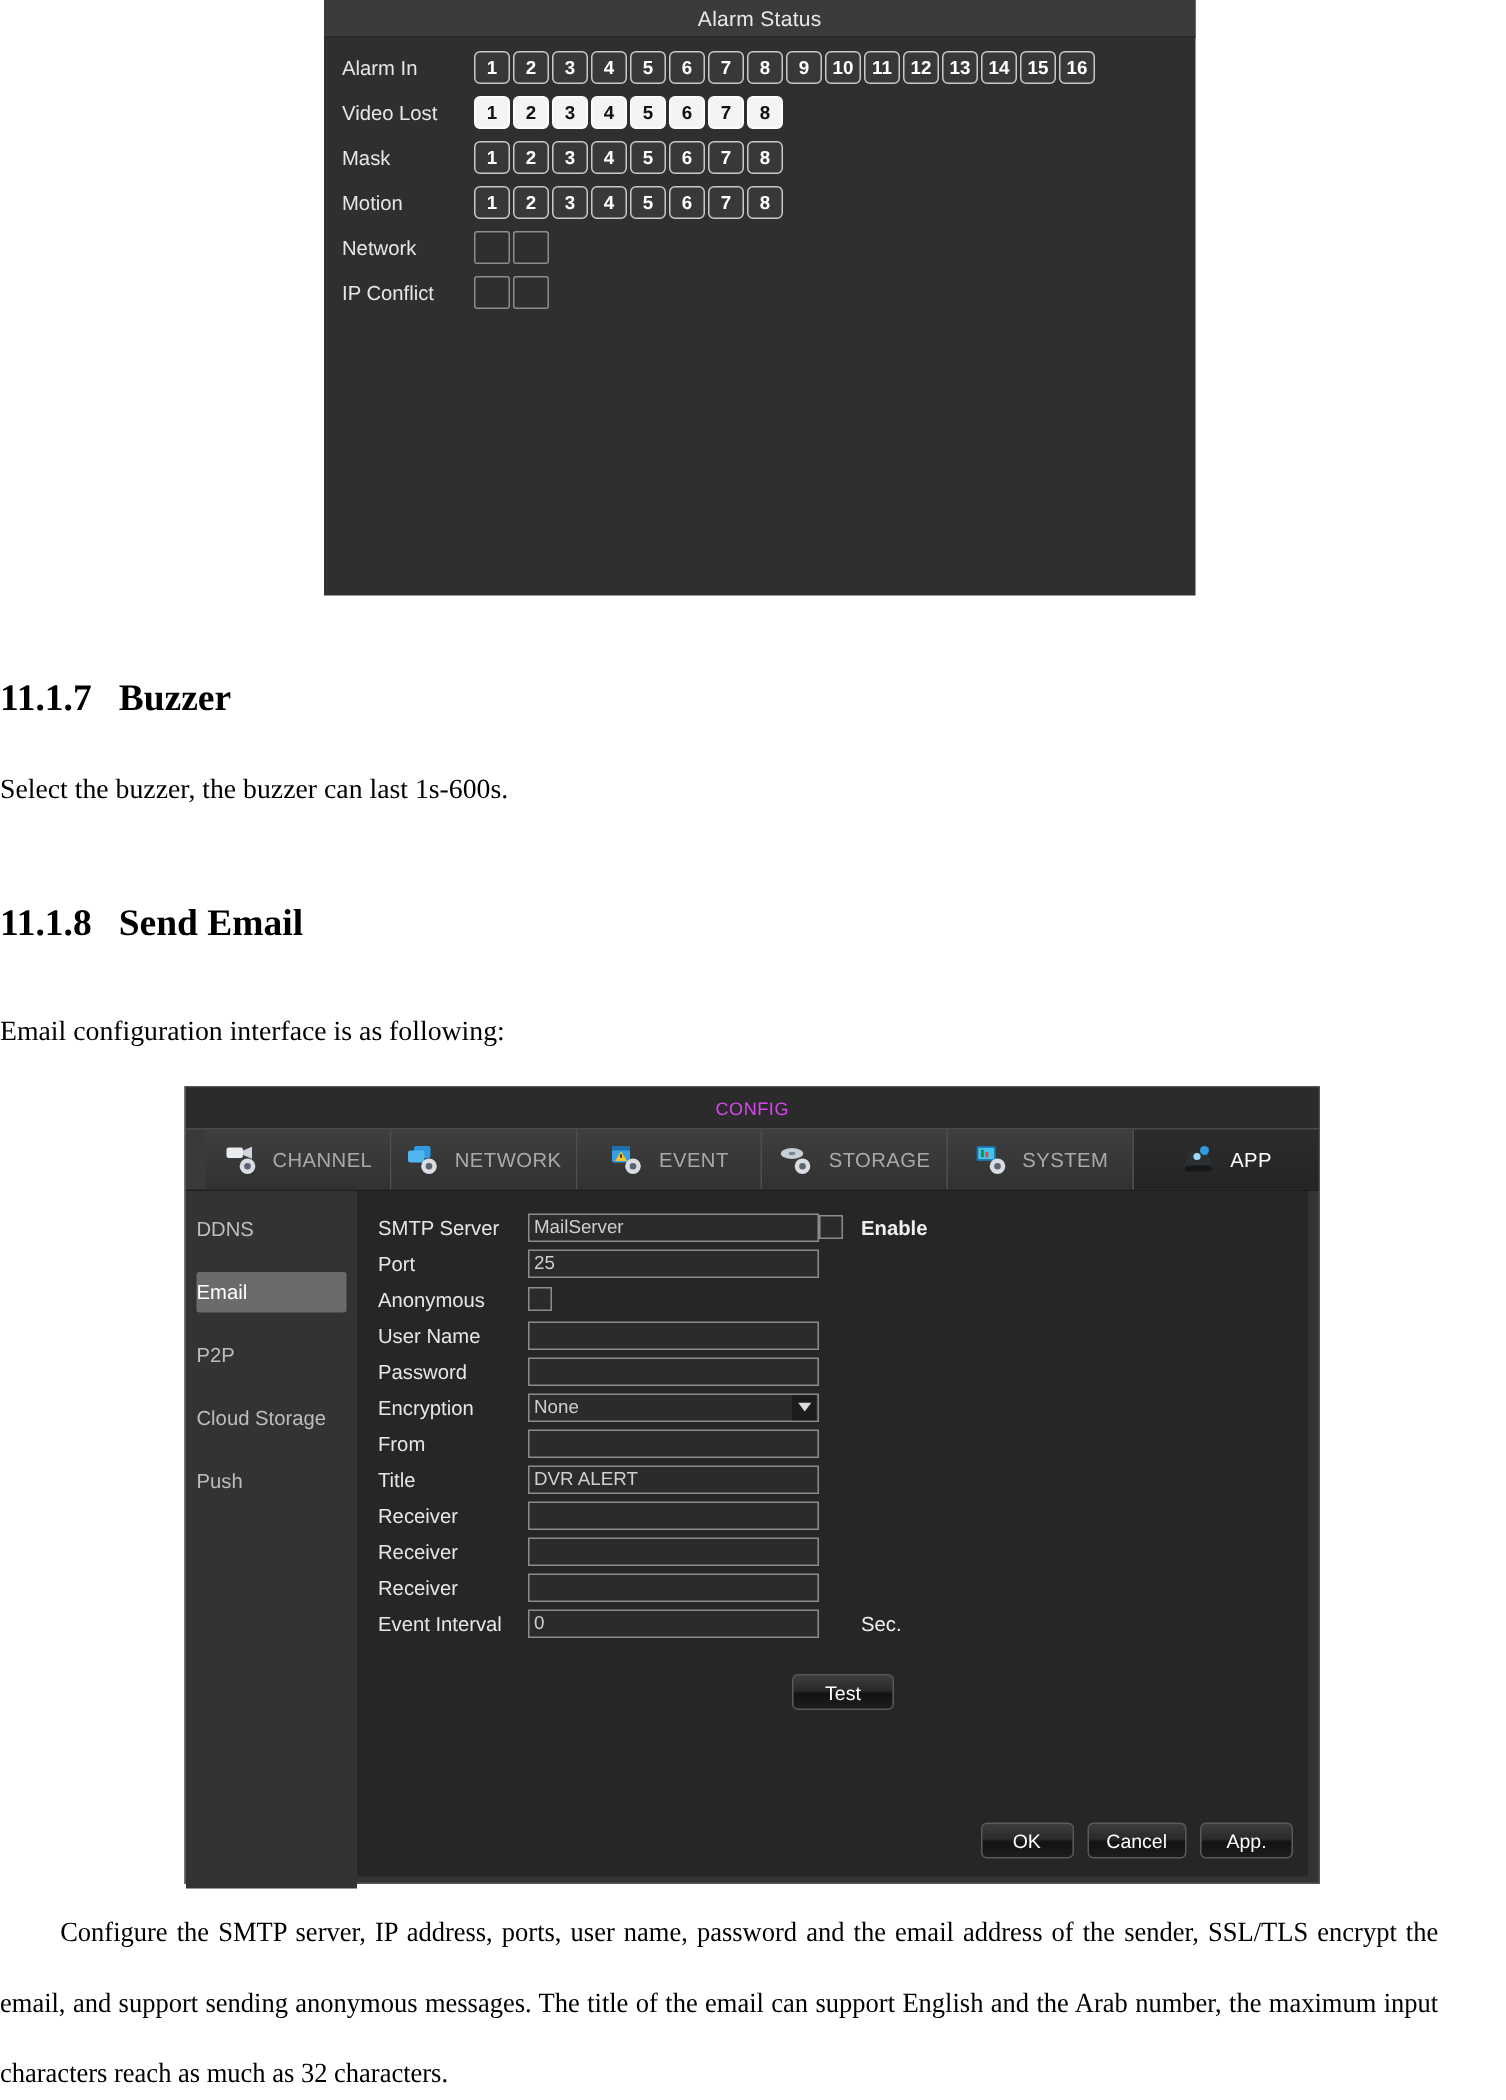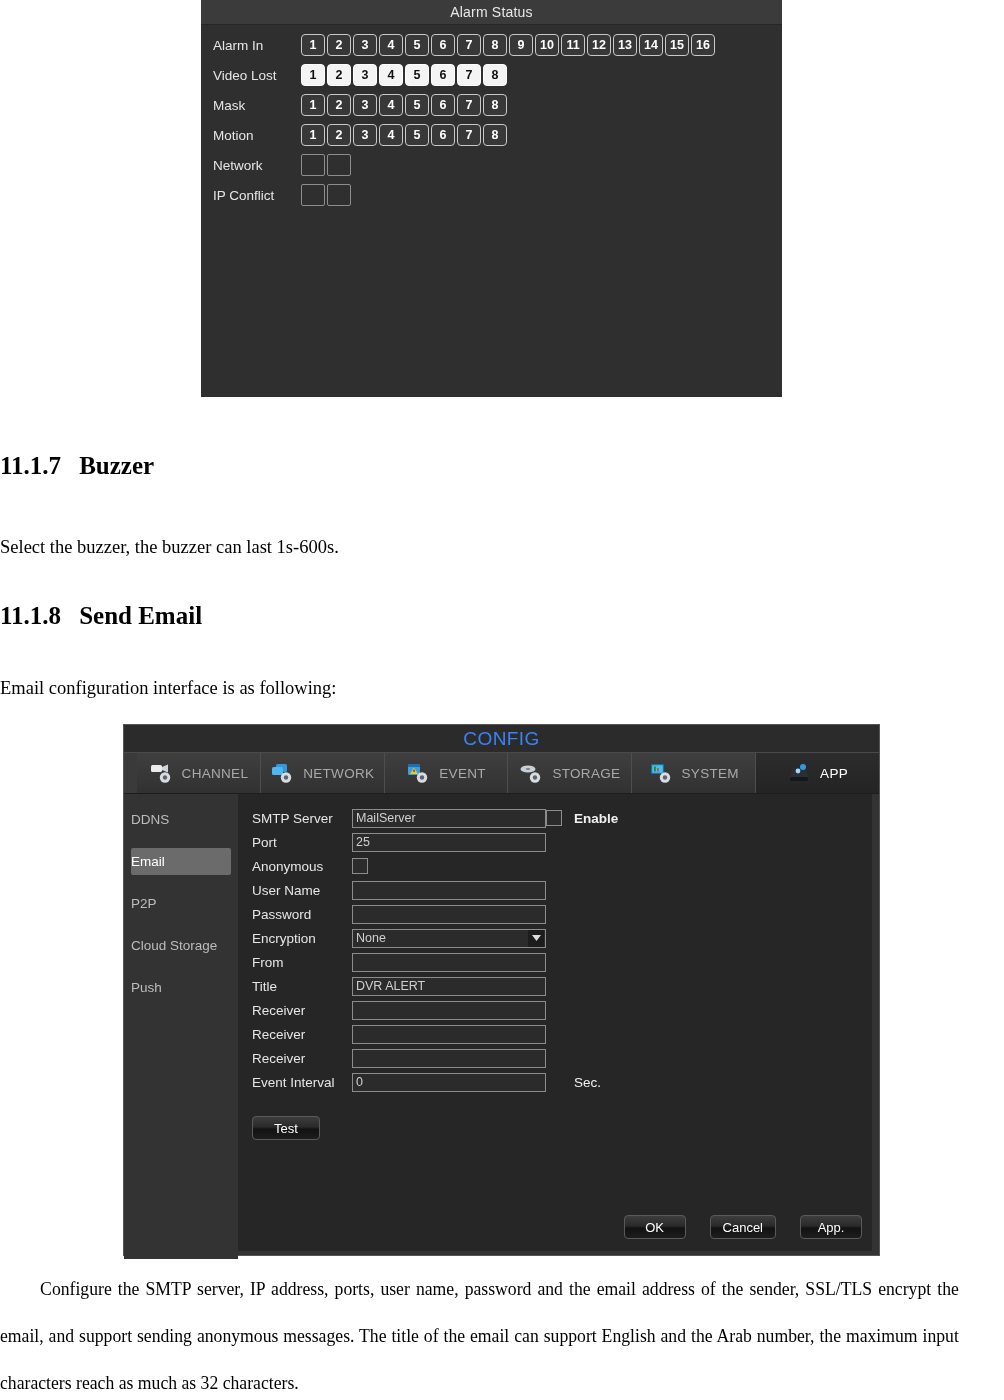--- a/index.html
+++ b/index.html
@@ -12,21 +12,21 @@
     height: 1400px;
     position: relative;
     font-family: "Liberation Serif", serif;
     color: #000;
     overflow: hidden;
   }
 
   
   #alarm-panel {
     position: absolute;
-    left: 201px;
+    left: 216px;
     top: 0px;
     width: 581px;
     height: 397px;
     background: #2f2f2f;
     font-family: "Liberation Sans", sans-serif;
     box-sizing: border-box;
   }
   #alarm-titlebar {
     height: 24px;
     background: #3b3b3b;
@@ -98,21 +98,21 @@
   .doc-h .num { margin-right: 18px; }
   .doc-p {
     position: absolute;
     left: 0px;
     font-family: "Liberation Serif", serif;
     font-size: 18.5px;
     color: #000;
     white-space: nowrap;
   }
   #h-buzzer   { top: 452px; }
-  #p-buzzer   { top: 517px; margin-top: 20px; }
+  #p-buzzer   { top: 517px; }
   #h-email    { top: 602px; }
   #p-email    { top: 678px; }
 
   #closing-para {
     position: absolute;
     left: 0px;
     top: 1266px;
     width: 1004px;
     font-family: "Liberation Serif", serif;
     font-size: 18.5px;
@@ -136,22 +136,22 @@
     box-sizing: border-box;
     font-family: "Liberation Sans", sans-serif;
     color: #e0e0e0;
   }
   #config-titlebar {
     height: 27px;
     background: #2b2b2b;
     display: flex;
     align-items: center;
     justify-content: center;
-    color: #3b82f6;
-    font-size: 19px;
+    color: #d946ef;
+    font-size: 12px;
     letter-spacing: 0.4px;
   }
   #config-tabs {
     display: flex;
     height: 40px;
     background: #3a3a3a;
     border-top: 1px solid #4a4a4a;
     border-bottom: 1px solid #1d1d1d;
     padding-left: 13px;
   }
@@ -269,28 +269,28 @@
     color: #ffffff;
     font-size: 13px;
     font-family: "Liberation Sans", sans-serif;
     padding: 3px 12px;
     box-sizing: border-box;
     display: inline-flex;
     align-items: center;
     justify-content: center;
     height: 24px;
   }
-  #test-btn-wrap { margin-top: 22px; }
+  #test-btn-wrap { margin-top: 22px; text-align: center; }
   #test-btn { width: 68px; }
   #config-actions {
     position: absolute;
     right: 10px;
     bottom: 12px;
     display: flex;
-    gap: 24px;
+    gap: 9px;
   }
   #config-actions .btn { min-width: 62px; }
 </style>
 </head>
 <body>
 
 <div id="alarm-panel">
   <div id="alarm-titlebar">
     <span>Alarm Status</span>
   </div>

